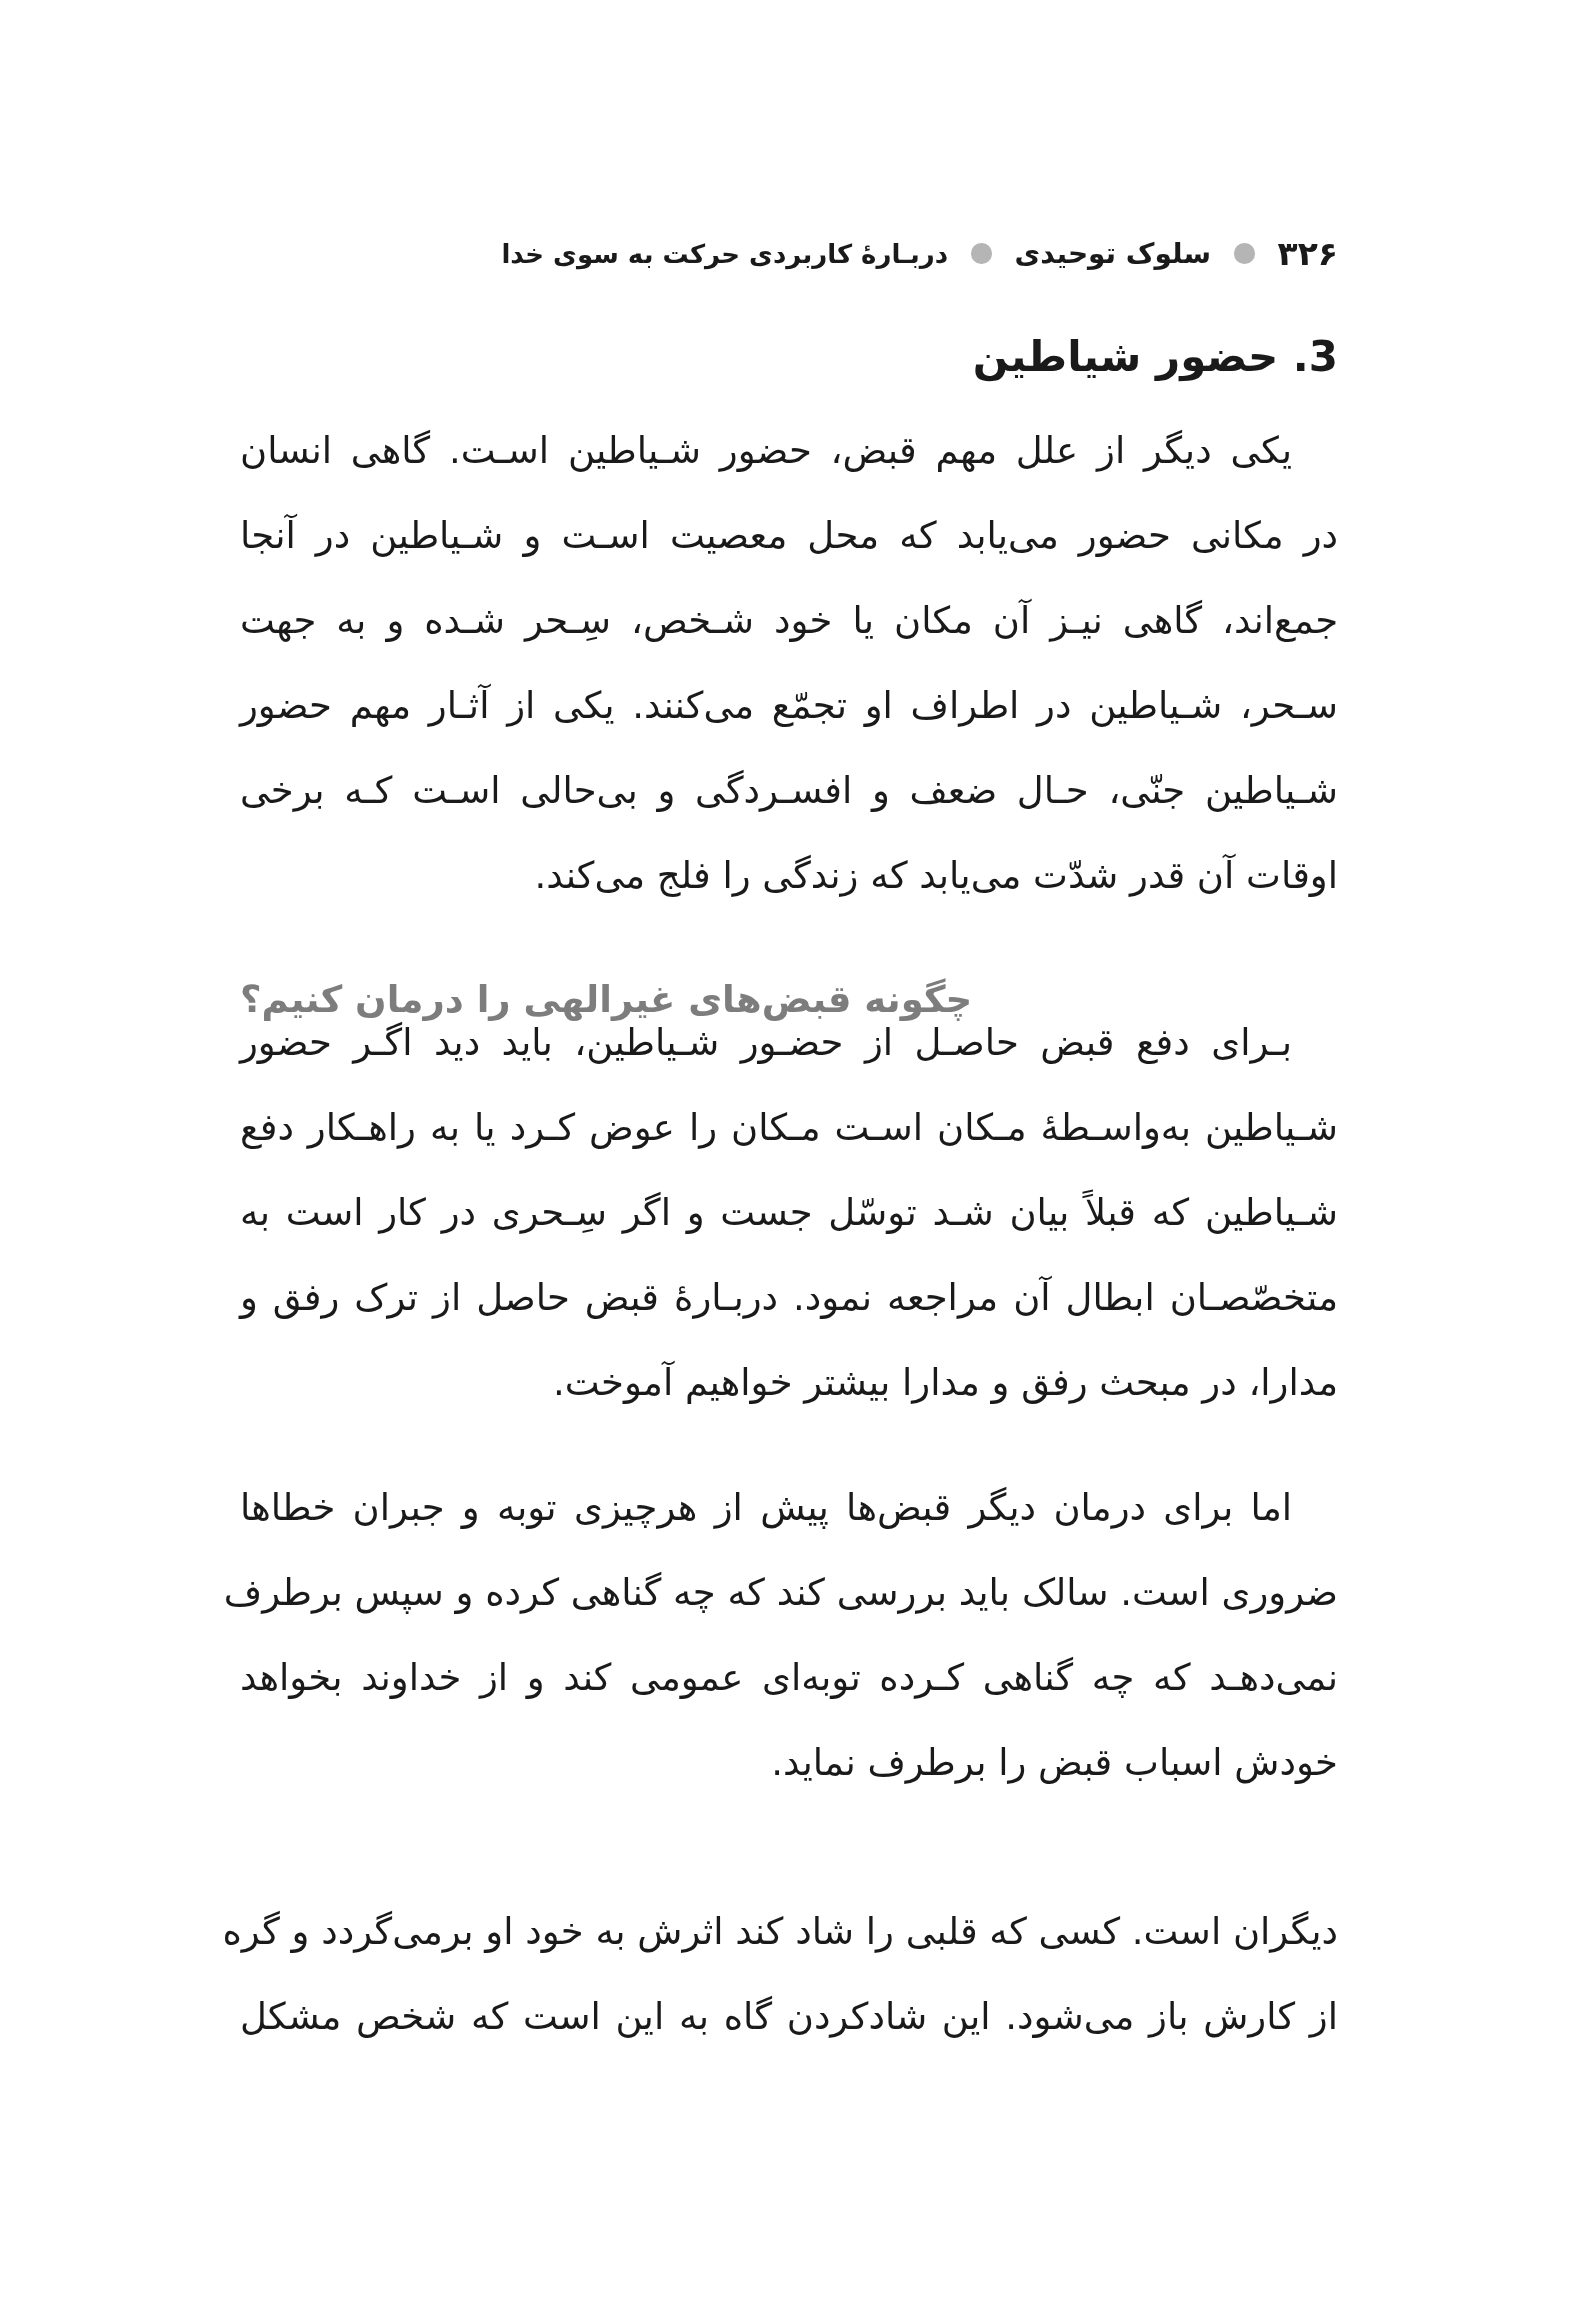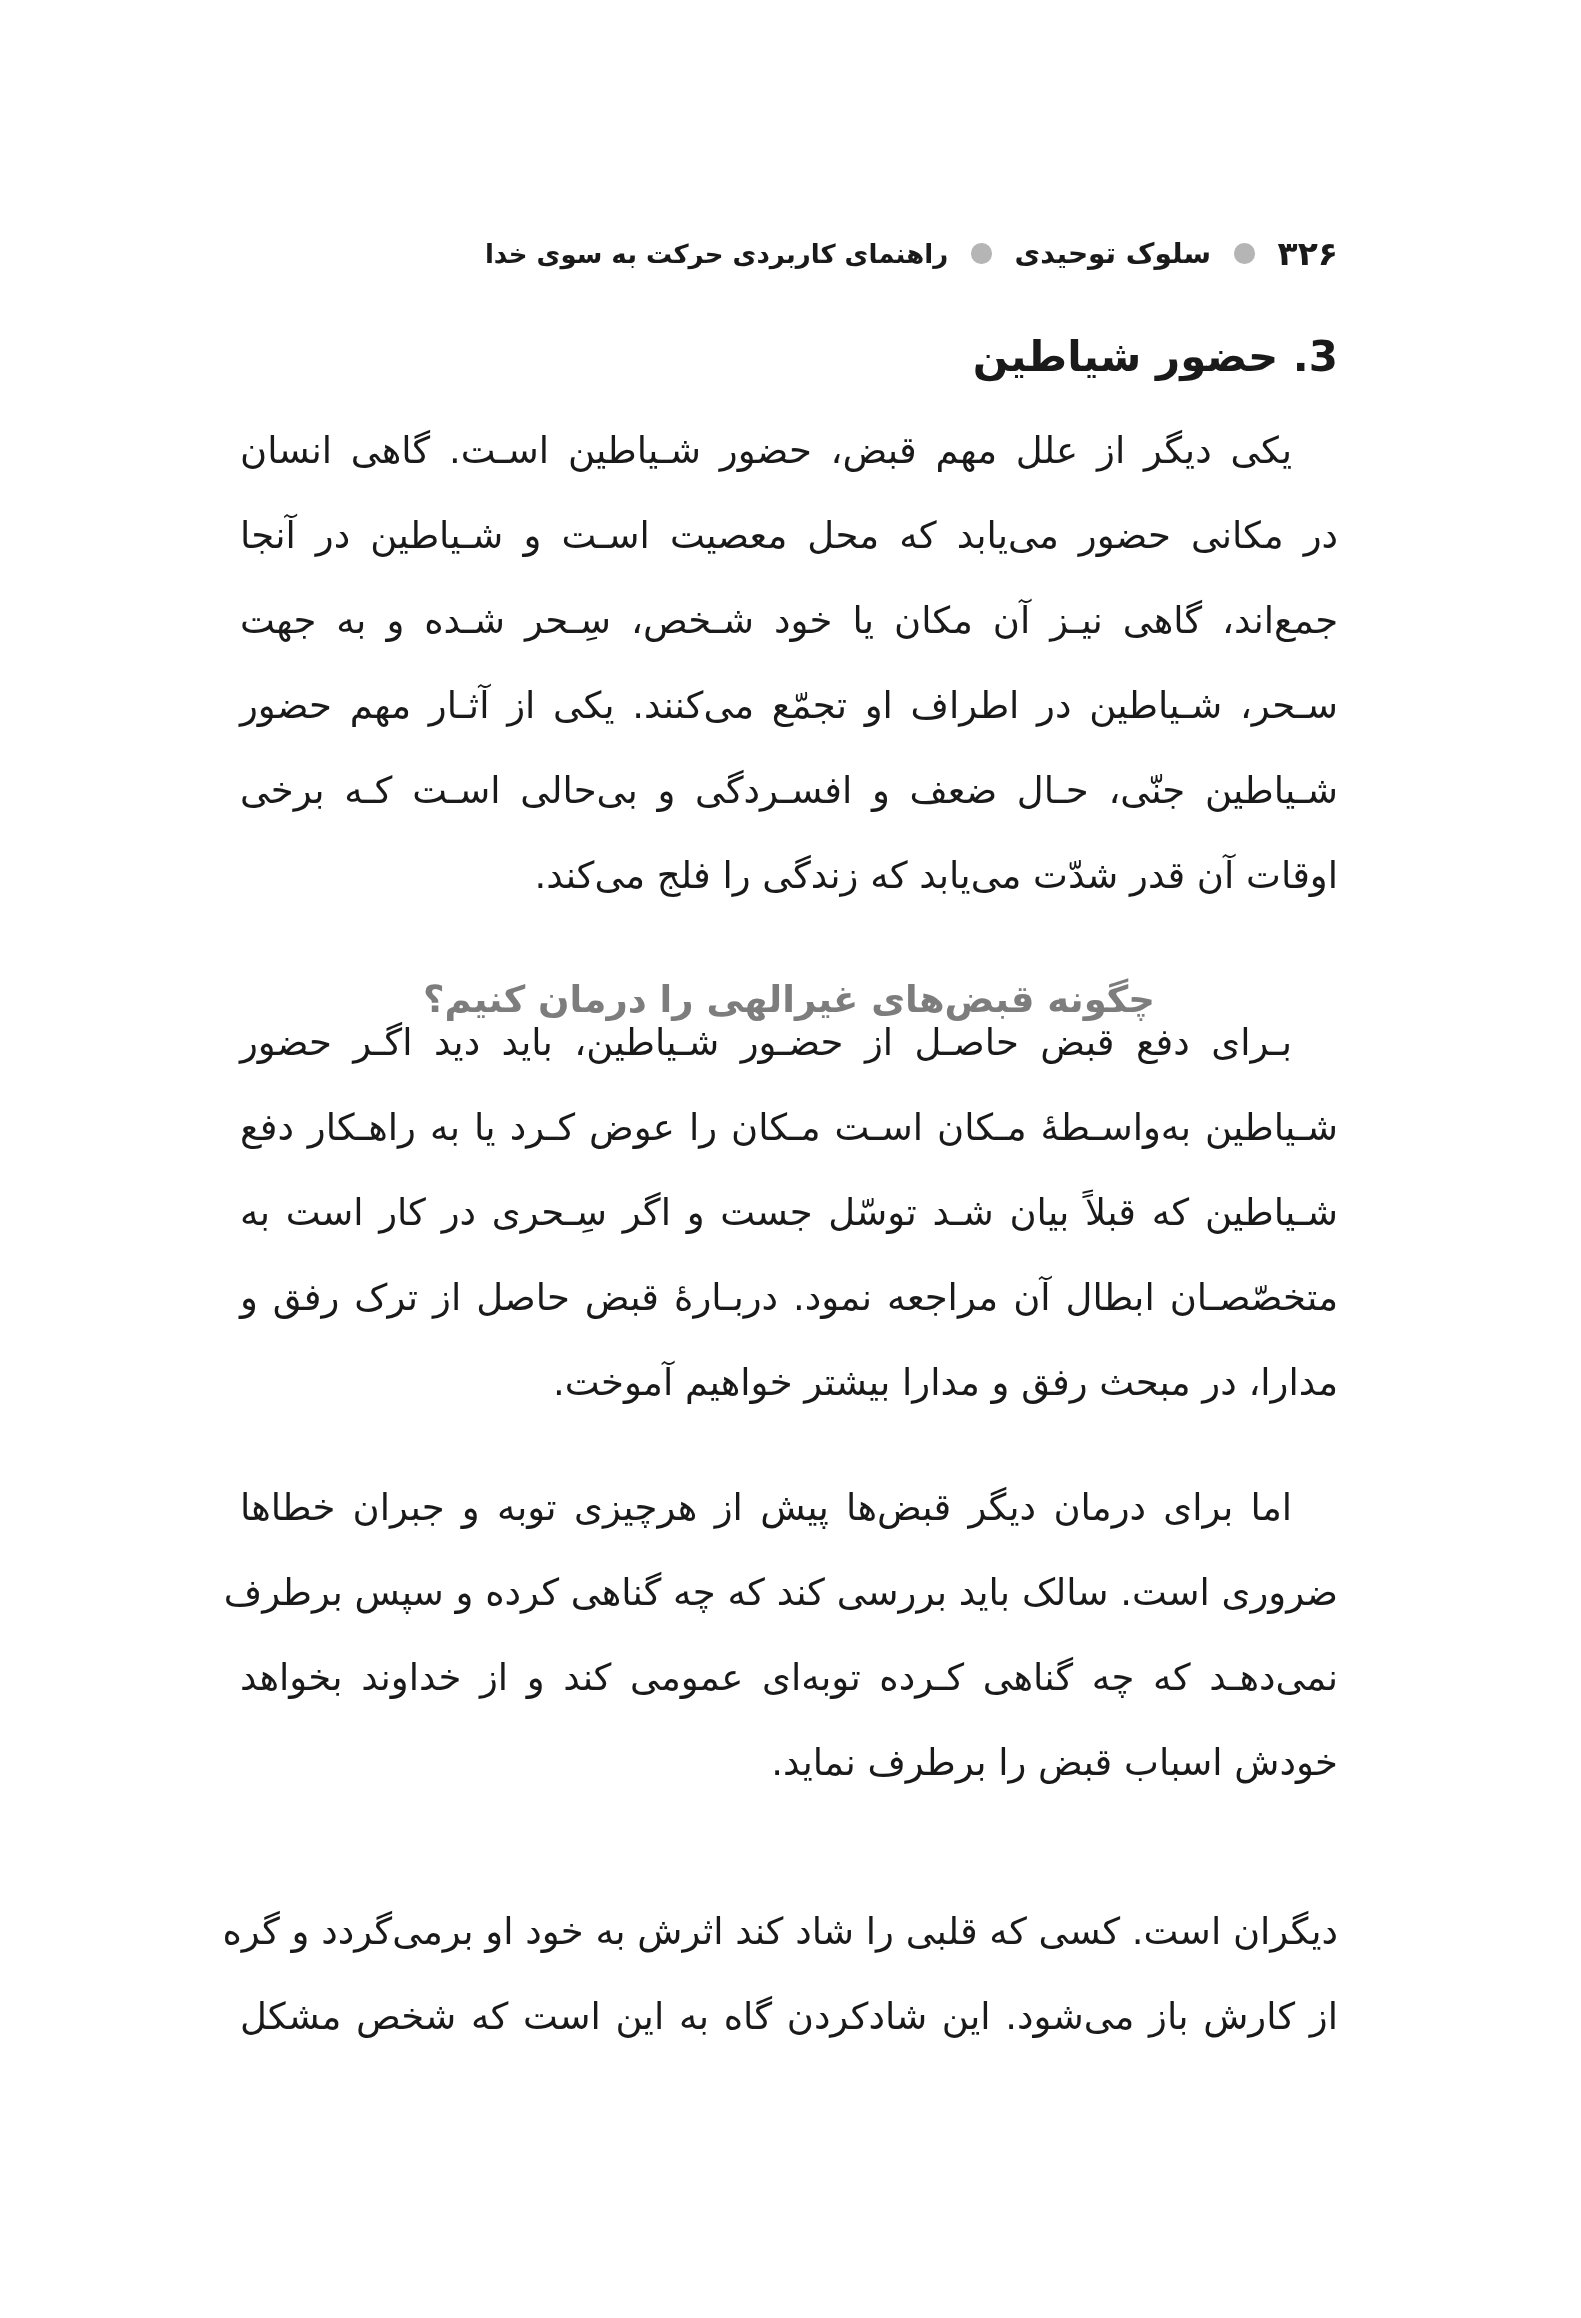--- a/index.html
+++ b/index.html
@@ -68,21 +68,21 @@
   .subheading {
     position: absolute;
     top: 957px;
     right: 243px;
     width: 1098px;
     height: 85px;
     line-height: 85px;
     font-size: 37px;
     font-weight: bold;
     color: #7d7d7d;
-    text-align: center;
+    text-align: left;
   }
   .para-2 { top: 1000px; }
   .para-3 { top: 1465px; }
   .para-4 { top: 1889px; }
   .bodyline {
     font-size: 37px;
     line-height: 85px;
     height: 85px;
     white-space: nowrap;
     text-align: justify;
@@ -100,21 +100,21 @@
 </head>
 <body>
 
 <div class="page">
 
   <div class="running-header">
     <span class="page-number">۳۲۶</span>
     <span class="header-bullet"></span>
     <span class="book-title">سلوک توحیدی</span>
     <span class="header-bullet"></span>
-    <span class="book-subtitle">راهنمای کاربردی حرکت به سوی خدا</span>
+    <span class="book-subtitle">دربـارۀ کاربردی حرکت به سوی خدا</span>
   </div>
 
   <div class="section-heading">3. حضور شیاطین</div>
 
   <div class="para para-1">
     <div class="bodyline indent">یکی دیگر از علل مهم قبض، حضور شـیاطین اسـت. گاهی انسان</div>
     <div class="bodyline">در مکانی حضور می‌یابد که محل معصیت اسـت و شـیاطین در آنجا</div>
     <div class="bodyline">جمع‌اند، گاهی نیـز آن مکان یا خود شـخص، سِـحر شـده و به جهت</div>
     <div class="bodyline">سـحر، شـیاطین در اطراف او تجمّع می‌کنند. یکی از آثـار مهم حضور</div>
     <div class="bodyline">شـیاطین جنّی، حـال ضعف و افسـردگی و بی‌حالی اسـت کـه برخی</div>

